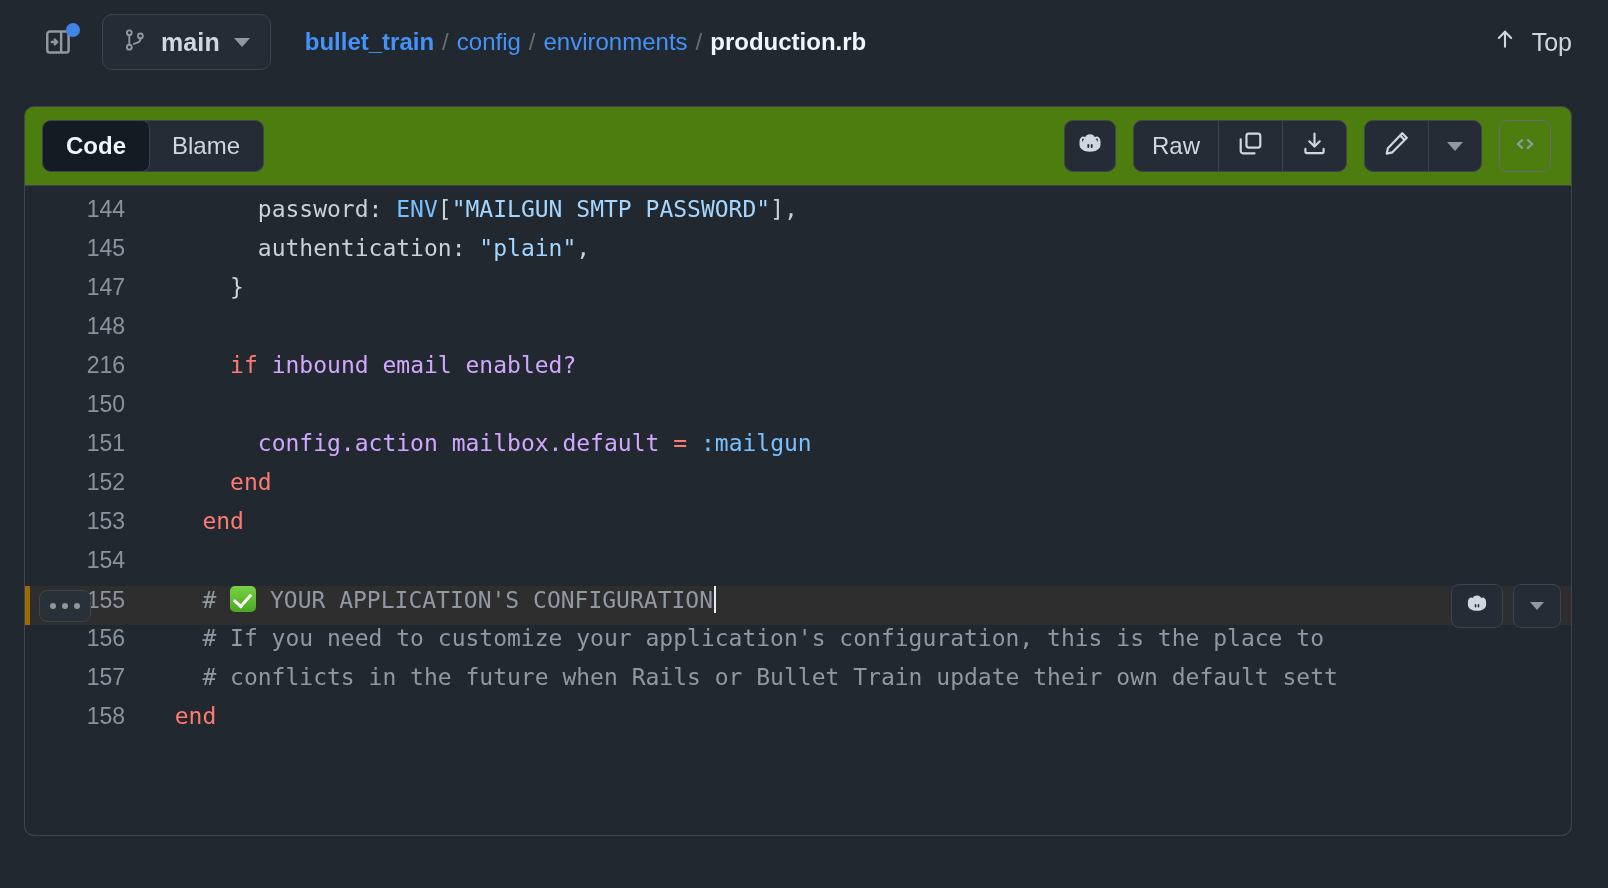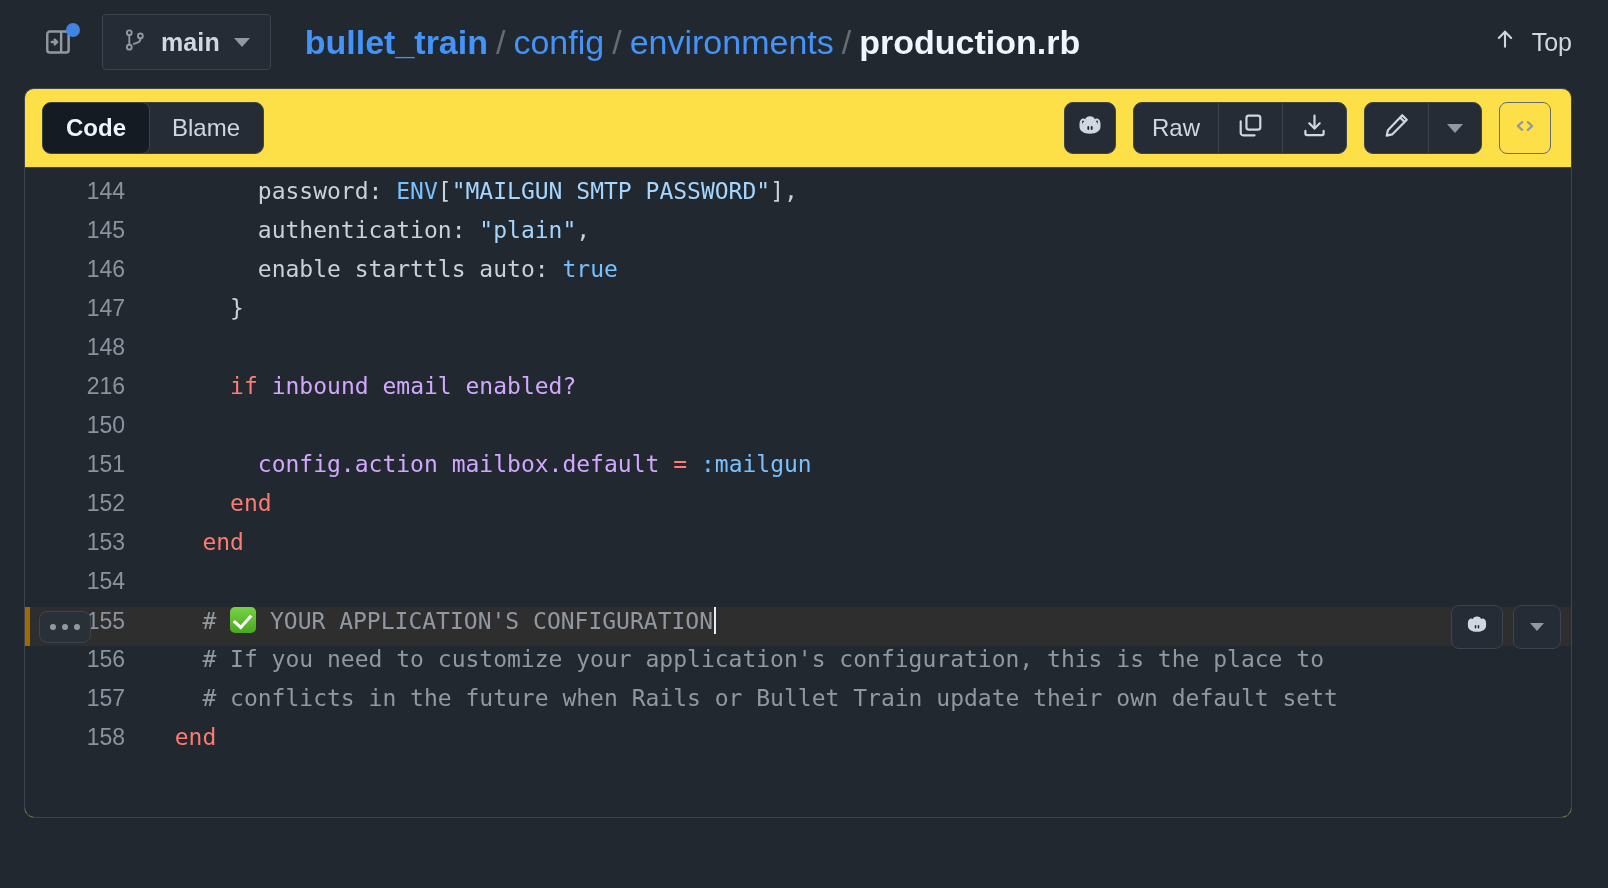--- a/index.html
+++ b/index.html
@@ -36,42 +36,42 @@
     background: #4184e4;
   }
   .branch-pill {
     margin-left: 22px;
     height: 56px;
     display: flex;
     align-items: center;
     gap: 14px;
     padding: 0 20px 0 20px;
     border: 1px solid #3d444d;
-    border-radius: 4px;
+    border-radius: 10px;
     background: #262c36;
     cursor: pointer;
     flex: 0 0 auto;
   }
   .branch-name {
     color: #d1d7e0;
     font-size: 25px;
     font-weight: 700;
     letter-spacing: .1px;
   }
   .caret-down {
     width: 0; height: 0;
     border-left: 8px solid transparent;
     border-right: 8px solid transparent;
     border-top: 9px solid #9198a1;
   }
   .breadcrumb {
     margin-left: 34px;
     display: flex;
     align-items: baseline;
-    font-size: 34px;
+    font-size: 24px;
     white-space: nowrap;
     overflow: hidden;
   }
   .crumb-repo {
     color: #4493f8;
     font-weight: 700;
     cursor: pointer;
   }
   .crumb-dir {
     color: #4493f8;
@@ -95,25 +95,25 @@
     color: #d1d7e0;
     font-size: 25px;
     cursor: pointer;
     padding: 6px 8px;
     flex: 0 0 auto;
   }
 
   
   .file-panel {
     position: absolute;
-    left: 24px; top: 88px;
+    left: 24px; top: 106px;
     width: 1548px; height: 730px;
     border: 1px solid #3d444d;
     border-radius: 10px;
-    background: #fde047;
+    background: #4d7c0f;
     overflow: hidden;
   }
   .file-toolbar {
     position: relative;
     height: 78px;
     display: flex;
     align-items: center;
     padding: 0 20px 0 17px;
   }
   .segmented {
@@ -430,21 +430,20 @@
       </div>
 
     </div>
   </div>
 
   <div class="code-area">
     <div class="code-inner" id="code-inner">
         <div class="code-line"></div>
         <div class="code-line"><span class="ln">144</span><span class="lc"><span class="t-punc">        </span><span class="t-key">password:</span><span class="t-punc"> </span><span class="t-const">ENV</span><span class="t-punc">[</span><span class="t-str">"MAILGUN_SMTP_PASSWORD"</span><span class="t-punc">],</span></span></div>
         <div class="code-line"><span class="ln">145</span><span class="lc"><span class="t-punc">        </span><span class="t-key">authentication:</span><span class="t-punc"> </span><span class="t-str">"plain"</span><span class="t-punc">,</span></span></div>
-        <div class="code-line"><span class="ln">146</span><span class="lc"><span class="t-punc">        </span><span class="t-key">enable_starttls_auto:</span><span class="t-punc"> </span><span class="t-num">true</span></span></div>
         <div class="code-line"><span class="ln">147</span><span class="lc"><span class="t-punc">      }</span></span></div>
         <div class="code-line"><span class="ln">148</span><span class="lc"><span class="t-punc"></span></span></div>
         <div class="code-line"><span class="ln">216</span><span class="lc"><span class="t-punc">      </span><span class="t-kw">if</span><span class="t-punc"> </span><span class="t-var">inbound_email_enabled?</span></span></div>
         <div class="code-line"><span class="ln">150</span></div>
         <div class="code-line"><span class="ln">151</span><span class="lc"><span class="t-punc">        </span><span class="t-var">config.action_mailbox.default</span><span class="t-punc"> </span><span class="t-op">=</span><span class="t-punc"> </span><span class="t-sym">:mailgun</span></span></div>
         <div class="code-line"><span class="ln">152</span><span class="lc"><span class="t-punc">      </span><span class="t-kw">end</span></span></div>
         <div class="code-line"><span class="ln">153</span><span class="lc"><span class="t-punc">    </span><span class="t-kw">end</span></span></div>
         <div class="code-line"><span class="ln">154</span><span class="lc"><span class="t-punc"></span></span></div>
         <div class="code-line active"><div class="dots-btn"><i></i><i></i><i></i></div><span class="ln">155</span><span class="lc"><span class="t-cmt">    # </span><span class="emoji-check"></span><span class="t-cmt"> YOUR APPLICATION'S CONFIGURATION</span><span class="cursor"></span></span><div class="line-actions"><div class="la-btn"><span><svg width="26" height="26" viewBox="0 0 24 24" fill="#d1d7e0">
                   <path d="M12 4.2c-2.3 0-3.4 1.1-3.8 2.3C7.6 6 6.6 5.8 5.7 6.2 4.3 6.8 3.6 8.4 3.6 10.4v2.2c0 3.4 3.6 5.6 8.4 5.6s8.4-2.2 8.4-5.6v-2.2c0-2-0.7-3.6-2.1-4.2-0.9-0.4-1.9-0.2-2.5.3C15.4 5.3 14.3 4.2 12 4.2z"></path>

